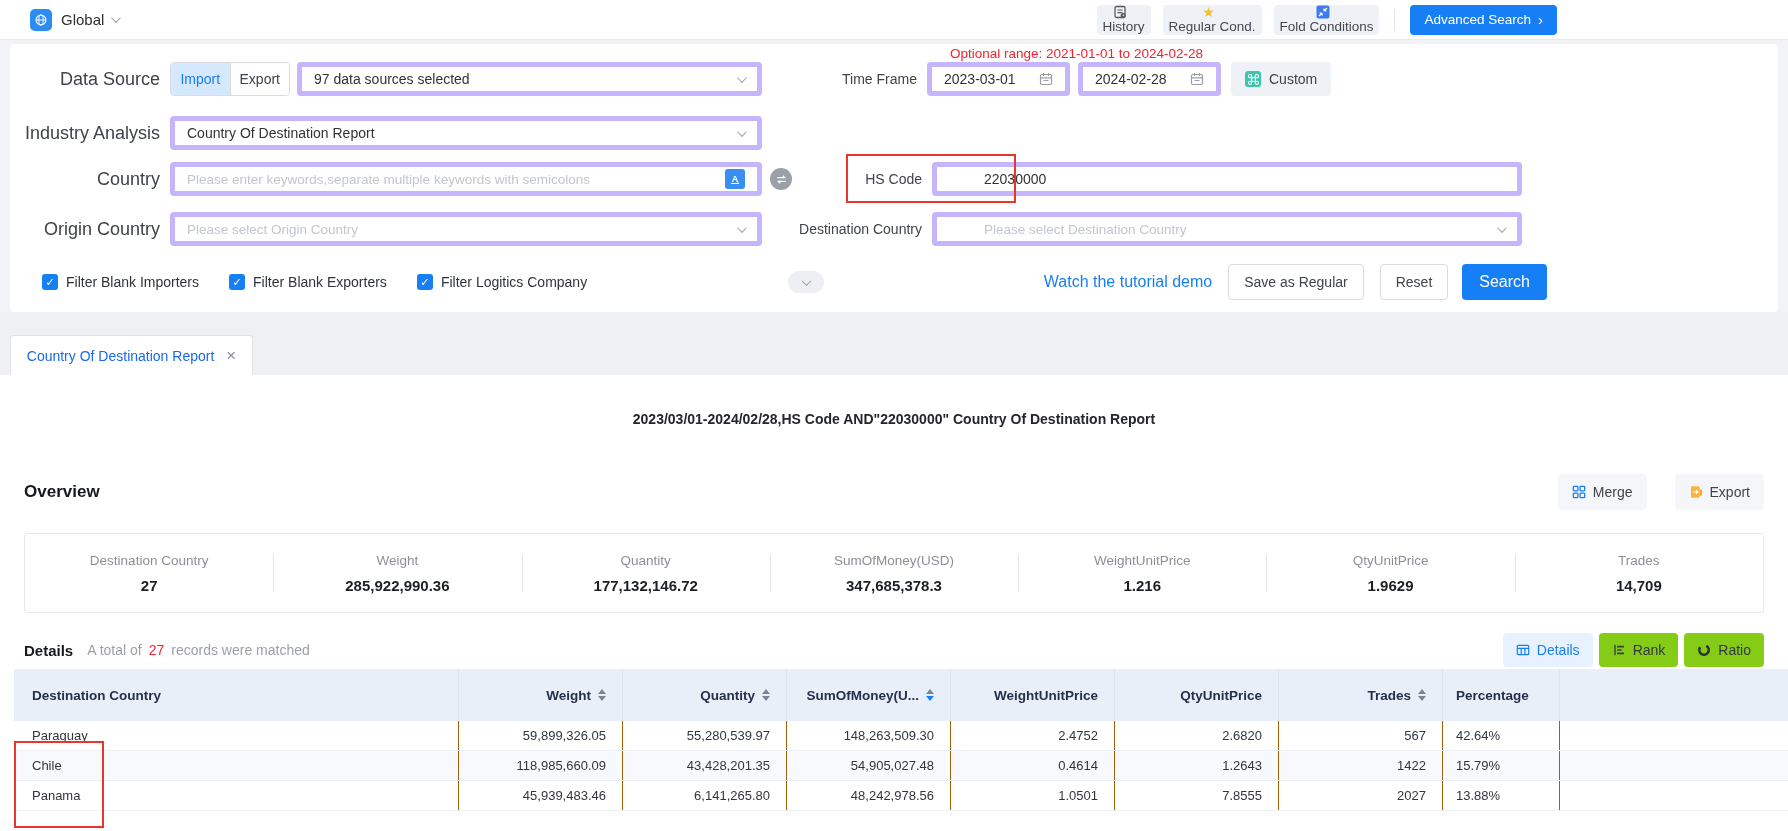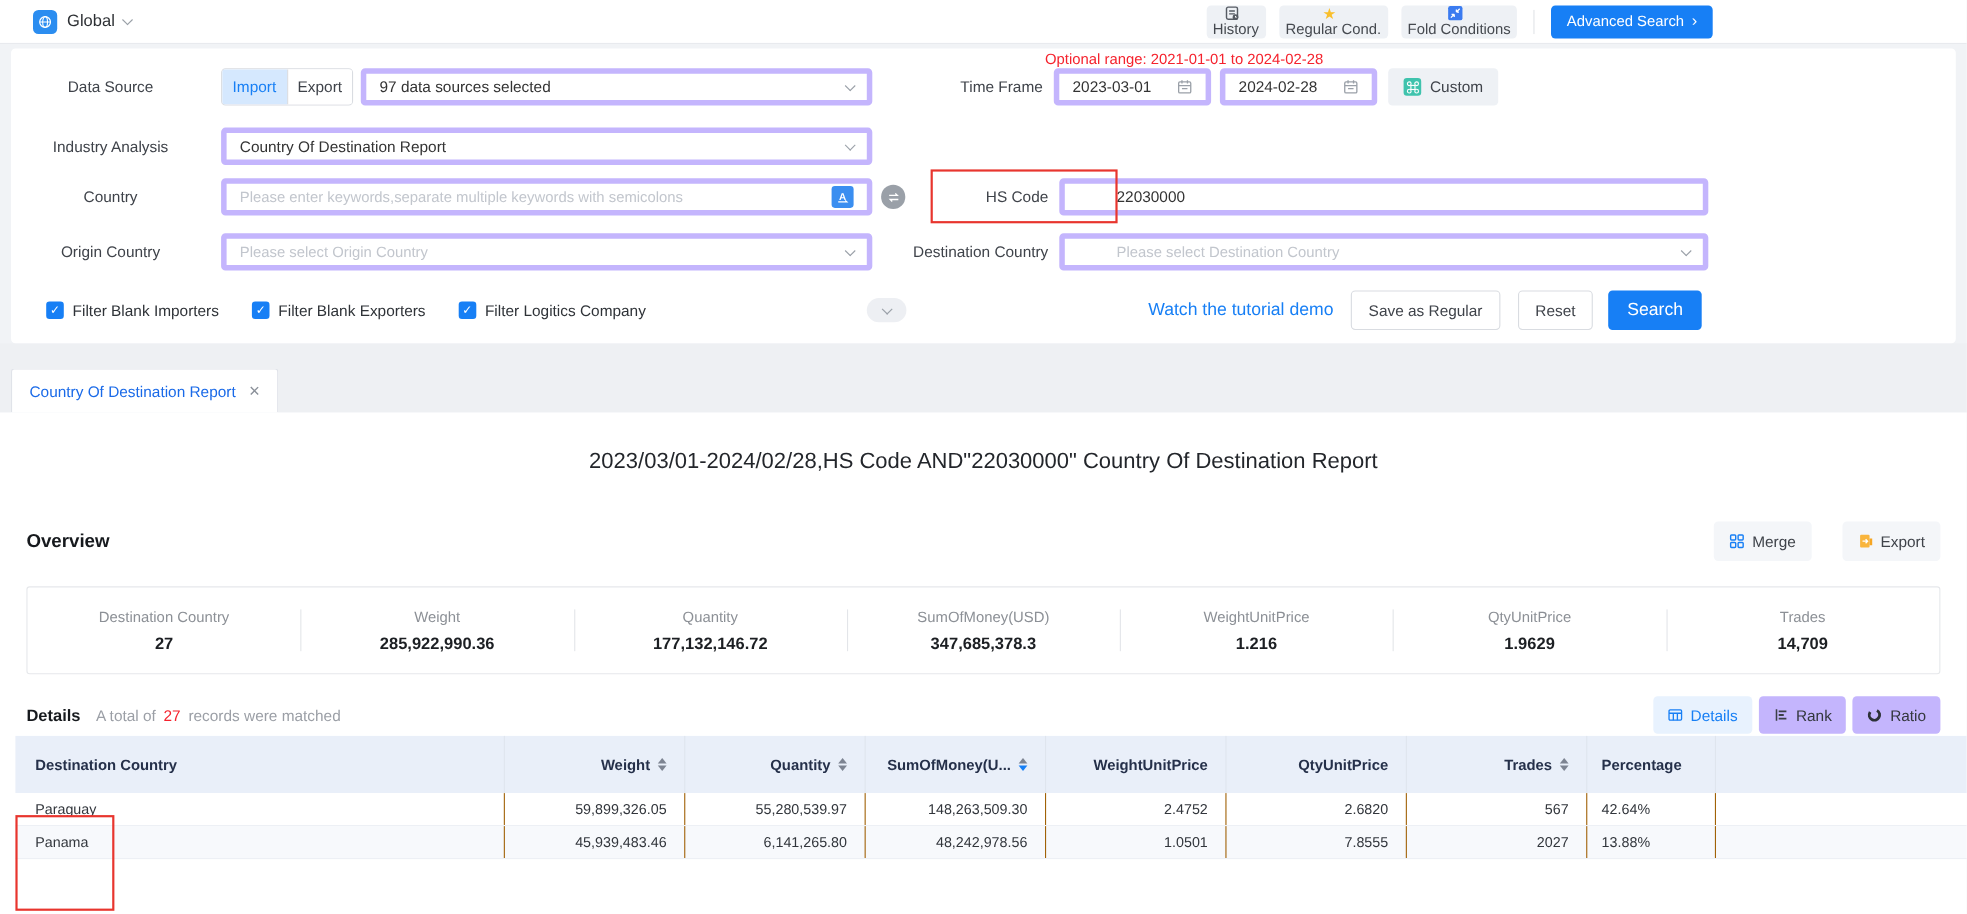--- a/index.html
+++ b/index.html
@@ -18,21 +18,21 @@
   .star { color:#f9bf2c; font-size:14px; line-height:1; }
   .tb-divider { width:1px; height:22px; background:#e2e4e8; margin:0 15px 0 15px; }
   .adv-btn { height:30px; background:#177ff5; color:#fff; border-radius:4px; display:flex; align-items:center; padding:0 14px; font-size:13.5px; cursor:pointer; }
   .adv-btn .arrow { margin-left:7px; font-size:15px; line-height:1; }
 
   
   .panel { position:relative; margin:4px 10px 0; background:#fff; border-radius:4px; padding:18px 0 12px; }
   .optional-range { position:absolute; top:2px; left:940px; font-size:13.5px; color:#f5222d; }
   .frow { display:flex; align-items:center; height:34px; }
   .frow.r1 { margin-bottom:20px; } .frow.r2 { margin-bottom:12px; } .frow.r3 { margin-bottom:16px; } .frow.r4 { margin-bottom:18px; }
-  .flabel { width:191px; text-align:center; padding-right:10px; font-size:14px; color:#3f434a; flex:none; }
+  .flabel { width:160px; text-align:right; padding-right:10px; font-size:18px; color:#3f434a; flex:none; }
   .flabel-r { width:170px; text-align:right; padding-right:10px; font-size:14px; color:#3f434a; flex:none; }
   .seg { display:flex; width:120px; height:34px; border:1px solid #d9dce1; border-radius:4px; overflow:hidden; flex:none; }
   .seg-item { flex:1; display:flex; align-items:center; justify-content:center; font-size:14px; cursor:pointer; }
   .seg-item.active { background:#d5e8fe; color:#177ff5; }
   .seg-item.idle { background:#fff; color:#3f434a; border-left:1px solid #d9dce1; }
   .field { height:34px; border:5px solid #c4b5fd; border-radius:4px; background:#fff; display:flex; align-items:center; padding:0 12px; font-size:14px; color:#333; position:relative; }
   .field .chev { position:absolute; right:13px; }
   .w-src { width:465px; margin-left:7px; }
   .w-left { width:592px; }
   .w-right { width:590px;padding-left:47px; }
@@ -60,38 +60,38 @@
   .btn-primary { height:36px; background:#177ff5; border-radius:4px; display:flex; align-items:center; padding:0 17px; font-size:16px; color:#fff; margin-left:14px; cursor:pointer; }
 
   
   .tab-strip { height:63px; background:#eef0f3; padding-top:23px; }
   .tab { margin-left:10px; width:243px; height:40px; background:#fff; border:1px solid #e0e3e9; border-bottom:none; border-radius:3px 3px 0 0; display:flex; align-items:center; justify-content:center; cursor:pointer; }
   .tab-label { color:#1a6ae8; font-size:14px; }
   .tab-close { margin-left:12px; color:#8a9099; font-size:17px; line-height:1; cursor:pointer; }
 
   
   .content { background:#fff; height:456px; }
-  .report-title { padding-top:30px; text-align:center; font-size:20px; font-weight:400; color:#23262b; line-height:28px; }
+  .report-title { padding-top:30px; text-align:center; font-size:14px; font-weight:700; color:#23262b; line-height:28px; }
   .sec-row { display:flex; align-items:center; height:42px; margin-top:38px; padding:0 24px; }
   .sec-title { font-size:17px; font-weight:700; color:#16191d; }
   .sec-right { margin-left:auto; display:flex; align-items:center; }
   .soft-btn { height:36px; background:#f4f6f9; border-radius:4px; display:flex; align-items:center; padding:0 14px; font-size:14px; color:#3f434a; margin-left:28px; cursor:pointer; }
   .soft-btn svg { margin-right:7px; }
 
   .stat-card { margin:20px 24px 0; height:80px; border:1px solid #e6e8eb; border-radius:3px; display:flex; align-items:center; }
   .stat { flex:1; display:flex; flex-direction:column; align-items:center; justify-content:center; position:relative; height:100%; }
   .stat + .stat::before { content:""; position:absolute; left:0; top:20px; bottom:20px; width:1px; background:#e3e5e9; }
   .stat-label { font-size:13.5px; color:#8c9096; margin-bottom:9px; }
   .stat-value { font-size:15px; font-weight:700; color:#1c1f23; }
 
   .details-row { display:flex; align-items:center; height:38px; margin-top:18px; padding:0 24px; }
   .details-title { font-size:15px; font-weight:700; color:#16191d; margin-right:14px; }
   .match-text { font-size:14px; color:#9b9fa6; }
   .match-count { color:#f5222d; margin:0 7px; }
-  .view-btn { height:34px; border-radius:4px; display:flex; align-items:center; padding:0 13px; font-size:14px; color:#33373d; background:#c4b5fd; margin-left:6px; cursor:pointer; }
+  .view-btn { height:34px; border-radius:4px; display:flex; align-items:center; padding:0 13px; font-size:14px; color:#33373d; background:#84cc16; margin-left:6px; cursor:pointer; }
   .view-btn svg { margin-right:7px; }
   .view-btn.active { background:#e8f2fe; color:#177ff5; }
 
   
   .table { margin-left:14px; }
   .thead { display:flex; background:#e9eff9; height:52px; }
   .th { display:flex; align-items:center; font-size:13.5px; font-weight:700; color:#25304a; border-right:1px solid #dfe5ee; }
   .tr { display:flex; height:30px; border-bottom:1px solid #edf0f5; background:#fff; }
   .tr:nth-child(even) { background:#f7f9fc; }
   .td { display:flex; align-items:center; font-size:13px; color:#32363c; border-right:1px solid #a16207; }
@@ -424,20 +424,31 @@
           <div class="td c1">59,899,326.05</div>
           <div class="td c2">55,280,539.97</div>
           <div class="td c3">148,263,509.30</div>
           <div class="td c4">2.4752</div>
           <div class="td c5">2.6820</div>
           <div class="td c6">567</div>
           <div class="td c7">42.64%</div>
           <div class="td cfill"></div>
         </div>
         <div class="tr">
+          <div class="td c0">Chile</div>
+          <div class="td c1">118,985,660.09</div>
+          <div class="td c2">43,428,201.35</div>
+          <div class="td c3">54,905,027.48</div>
+          <div class="td c4">0.4614</div>
+          <div class="td c5">1.2643</div>
+          <div class="td c6">1422</div>
+          <div class="td c7">15.79%</div>
+          <div class="td cfill"></div>
+        </div>
+        <div class="tr">
           <div class="td c0">Panama</div>
           <div class="td c1">45,939,483.46</div>
           <div class="td c2">6,141,265.80</div>
           <div class="td c3">48,242,978.56</div>
           <div class="td c4">1.0501</div>
           <div class="td c5">7.8555</div>
           <div class="td c6">2027</div>
           <div class="td c7">13.88%</div>
           <div class="td cfill"></div>
         </div>

